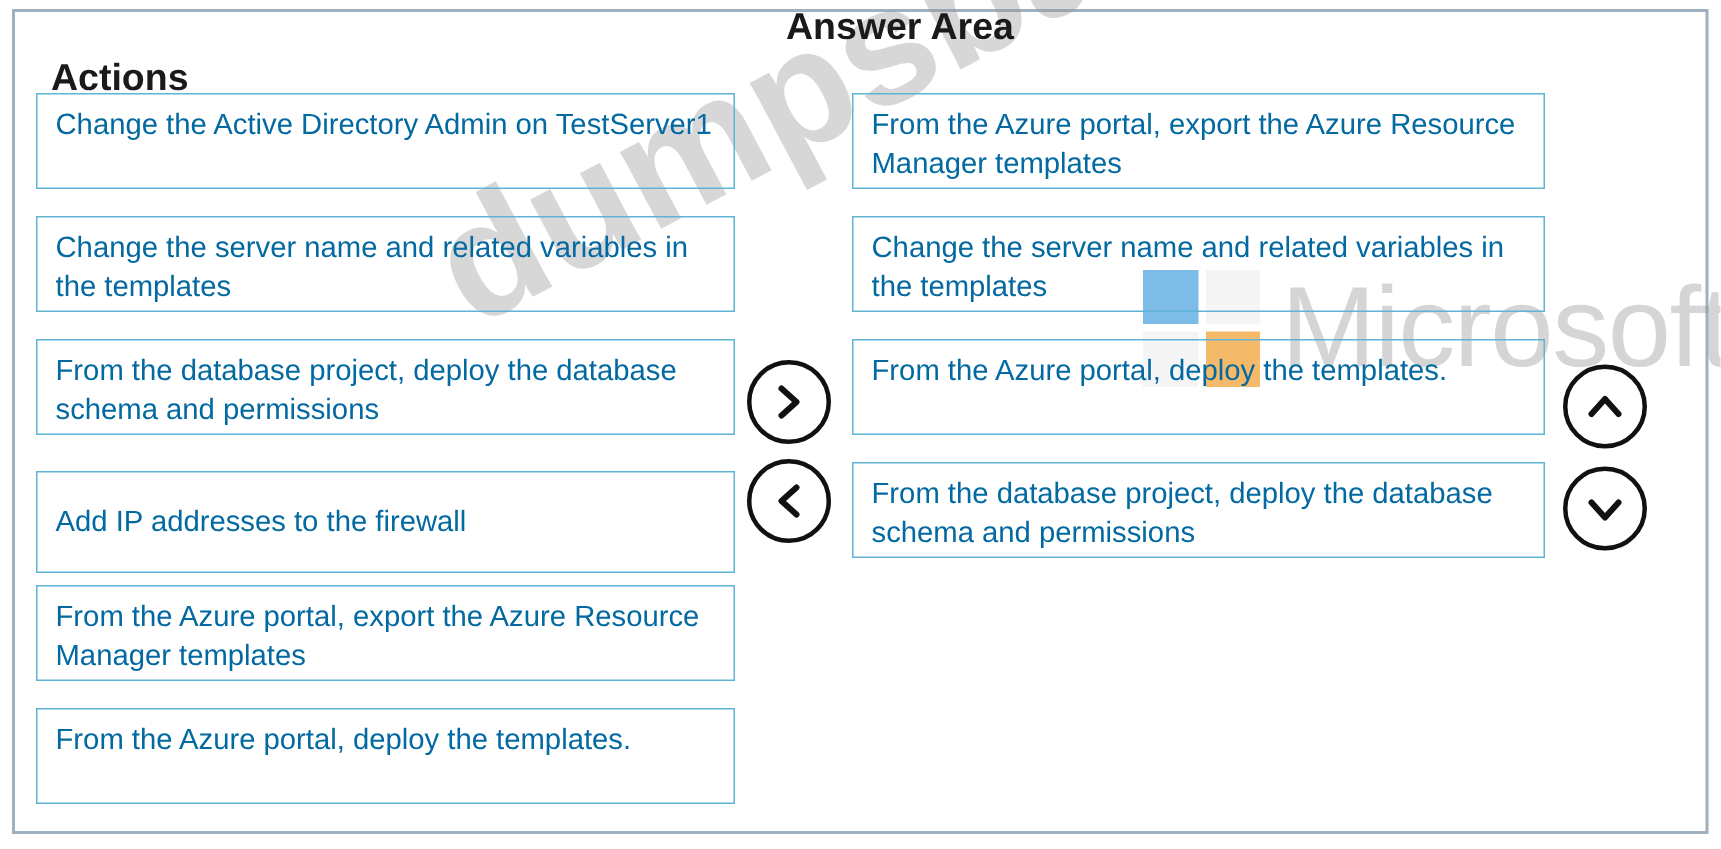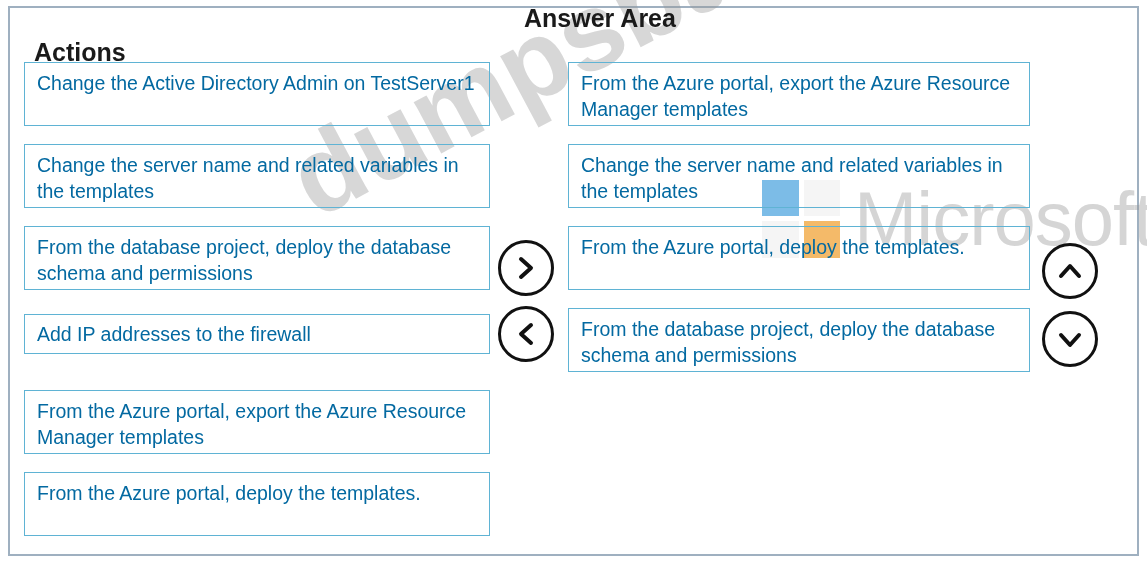--- a/index.html
+++ b/index.html
@@ -47,21 +47,21 @@
     position: absolute;
     box-sizing: border-box;
     border: 1px solid #5fb3d4;
     background: rgba(255,255,255,0.0);
     padding: 7px 10px 7px 12px;
     font-size: 19.5px;
     line-height: 26px;
     color: #0369a1;
   }
   .card.two-line { height: 64px; }
-  .card.one-line { height: 40px; display: flex; align-items: center; }
+  .card.one-line { height: 68px; display: flex; align-items: center; }
 
   .actions-col .card { left: 24px; width: 466px; }
   .answer-col .card  { left: 568px; width: 462px; }
 
   
   .round-btn {
     position: absolute;
     width: 56px;
     height: 56px;
     border-radius: 50%;

